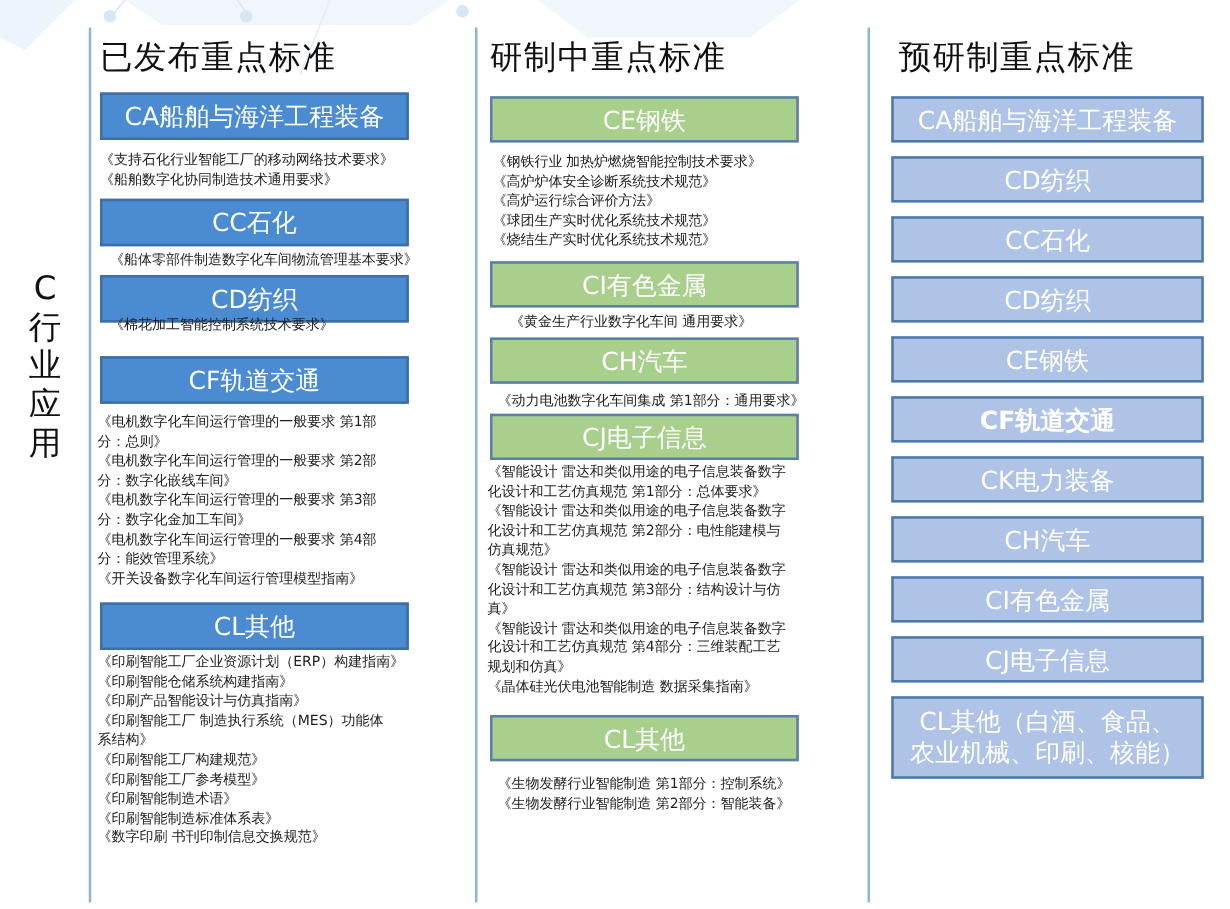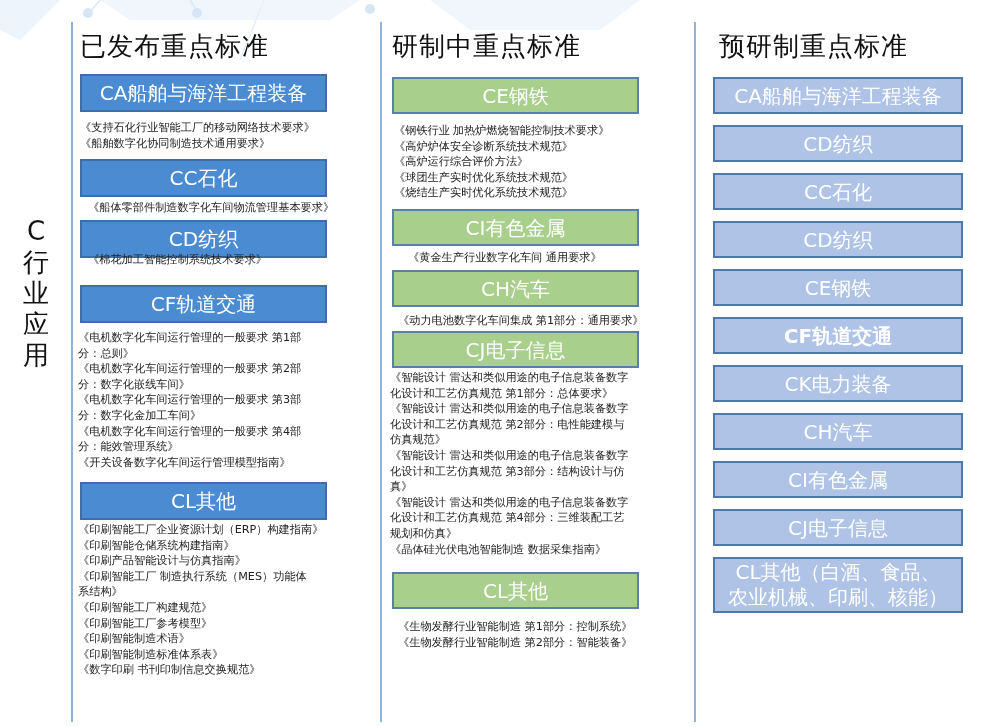--- a/index.html
+++ b/index.html
@@ -111,14 +111,14 @@
 <div class="box light" style="position:absolute; left:713px; top:77px; width:250px; height:37px;">CA船舶与海洋工程装备</div>
 <div class="box light" style="position:absolute; left:713px; top:125px; width:250px; height:37px;">CD纺织</div>
 <div class="box light" style="position:absolute; left:713px; top:173px; width:250px; height:37px;">CC石化</div>
 <div class="box light" style="position:absolute; left:713px; top:221px; width:250px; height:37px;">CD纺织</div>
 <div class="box light" style="position:absolute; left:713px; top:269px; width:250px; height:37px;">CE钢铁</div>
 <div class="box light" style="position:absolute; left:713px; top:317px; width:250px; height:37px;font-weight:bold;">CF轨道交通</div>
 <div class="box light" style="position:absolute; left:713px; top:365px; width:250px; height:37px;">CK电力装备</div>
 <div class="box light" style="position:absolute; left:713px; top:413px; width:250px; height:37px;">CH汽车</div>
 <div class="box light" style="position:absolute; left:713px; top:461px; width:250px; height:37px;">CI有色金属</div>
 <div class="box light" style="position:absolute; left:713px; top:509px; width:250px; height:37px;">CJ电子信息</div>
-<div class="box light" style="position:absolute; left:713px; top:557px; width:250px; height:56px; white-space:pre-line; line-height:25px;">CL其他（白酒、食品、
+<div class="box light" style="position:absolute; left:713px; top:557px; width:250px; height:66px; white-space:pre-line; line-height:25px;">CL其他（白酒、食品、
 农业机械、印刷、核能）</div>
 
 </body></html>

